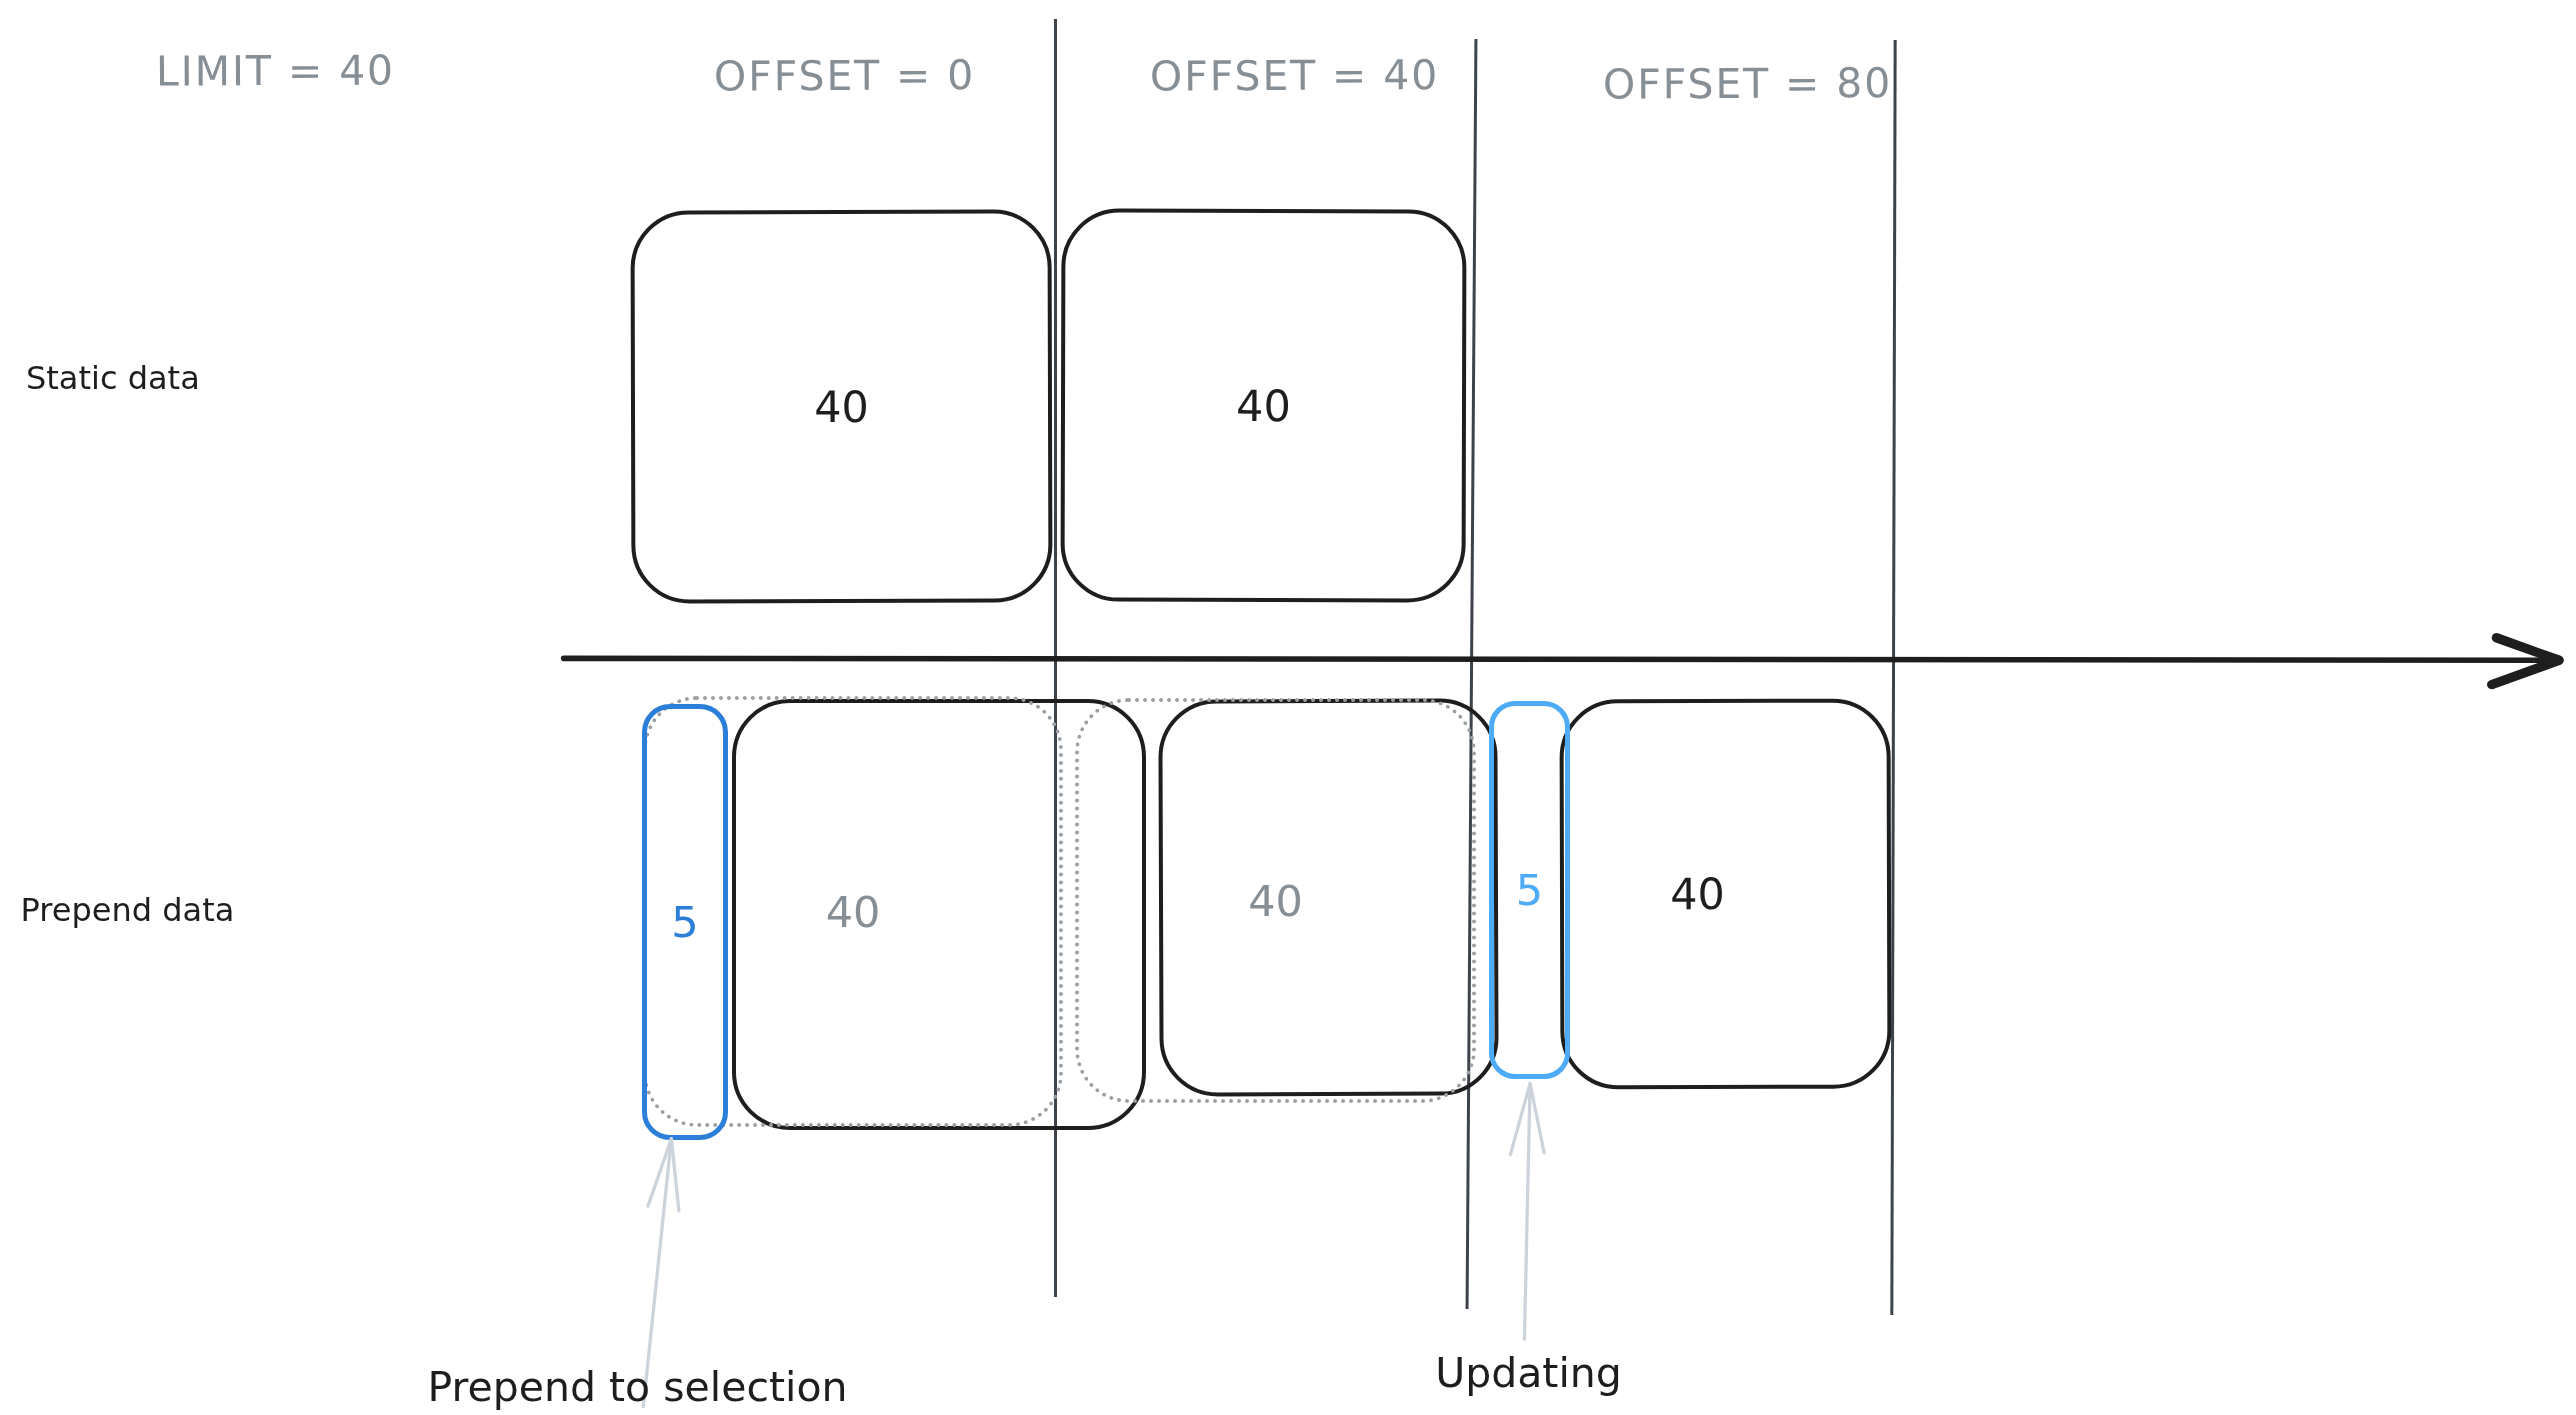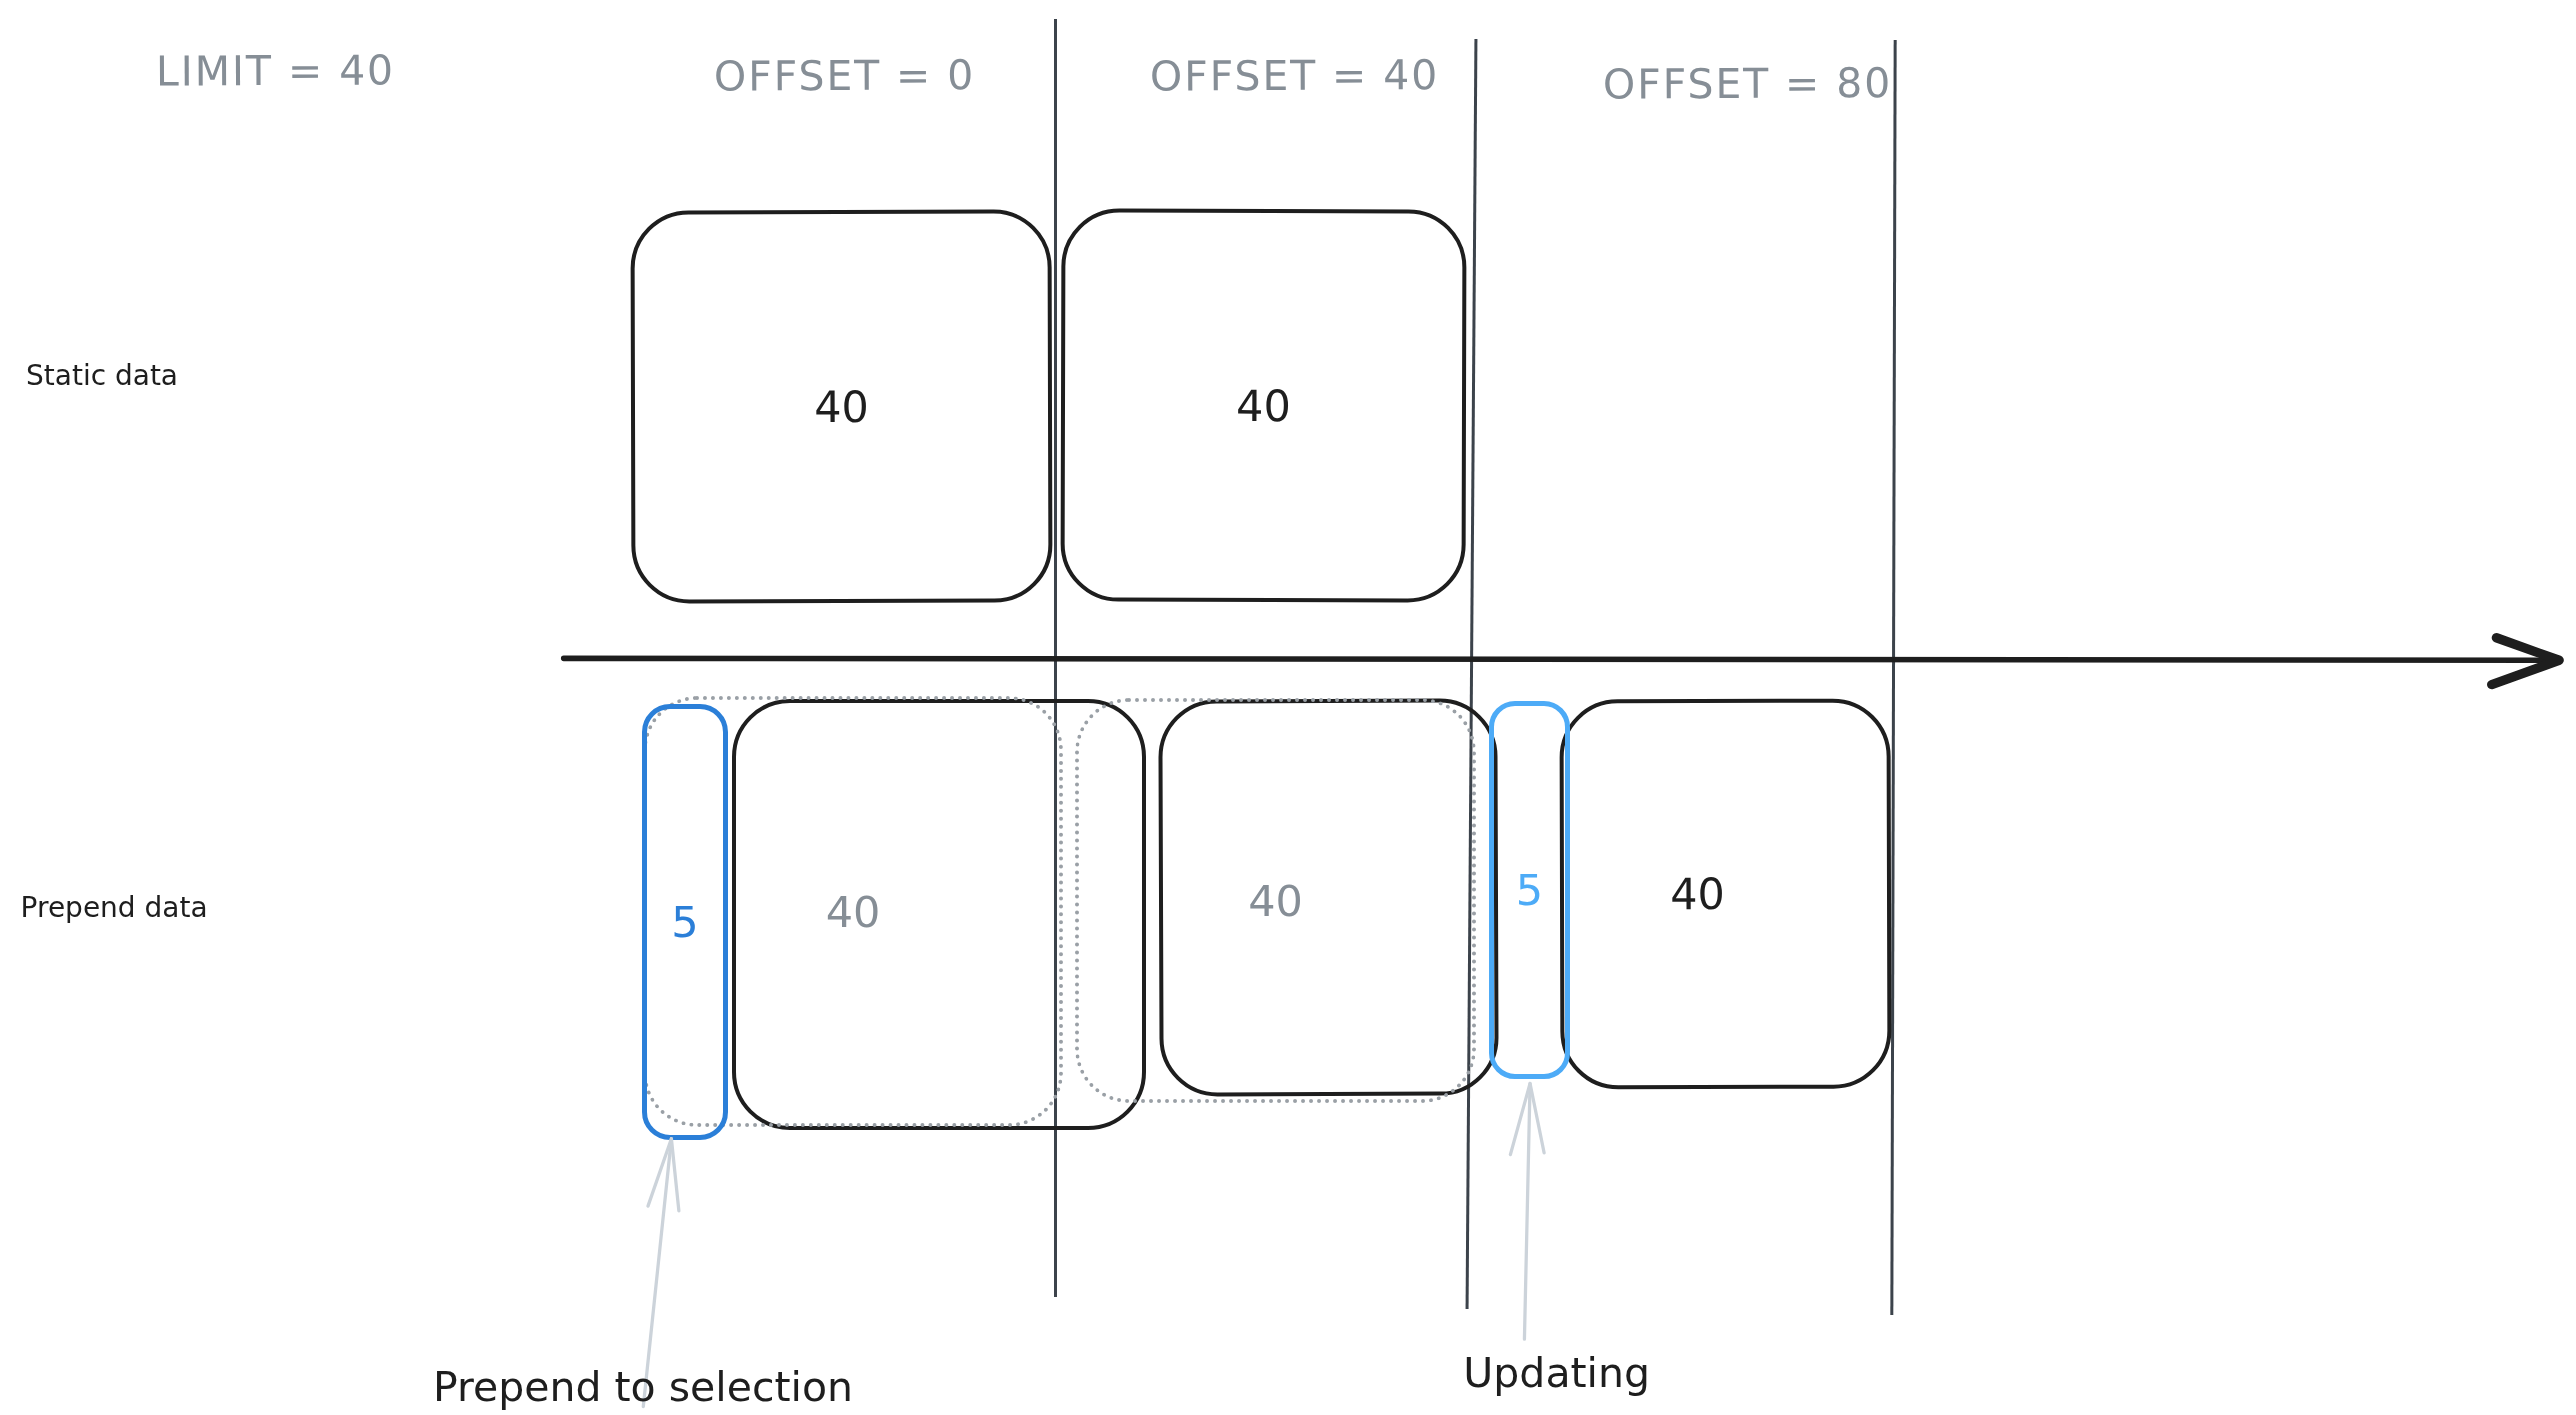--- a/index.html
+++ b/index.html
@@ -16,28 +16,28 @@
     color:#868e96;
     font-size:41px;
     letter-spacing:1.9px;
     text-align:center;
     white-space:nowrap;
     transform:rotate(-0.3deg);
   }
   .row-label{
     position:absolute;
     color:#1e1e1e;
-    font-size:28px;
+    font-size:32px;
     white-space:nowrap;
   }
   .annot-label{
     position:absolute;
     color:#1e1e1e;
     font-size:41px;
-    text-align:right;
+    text-align:center;
     white-space:nowrap;
   }
   
   .box{
     position:absolute;
     box-sizing:border-box;
     display:flex;align-items:center;justify-content:center;
     background:transparent;
   }
   .box-solid{border:4.7px solid #1e1e1e;border-radius:58px;}

